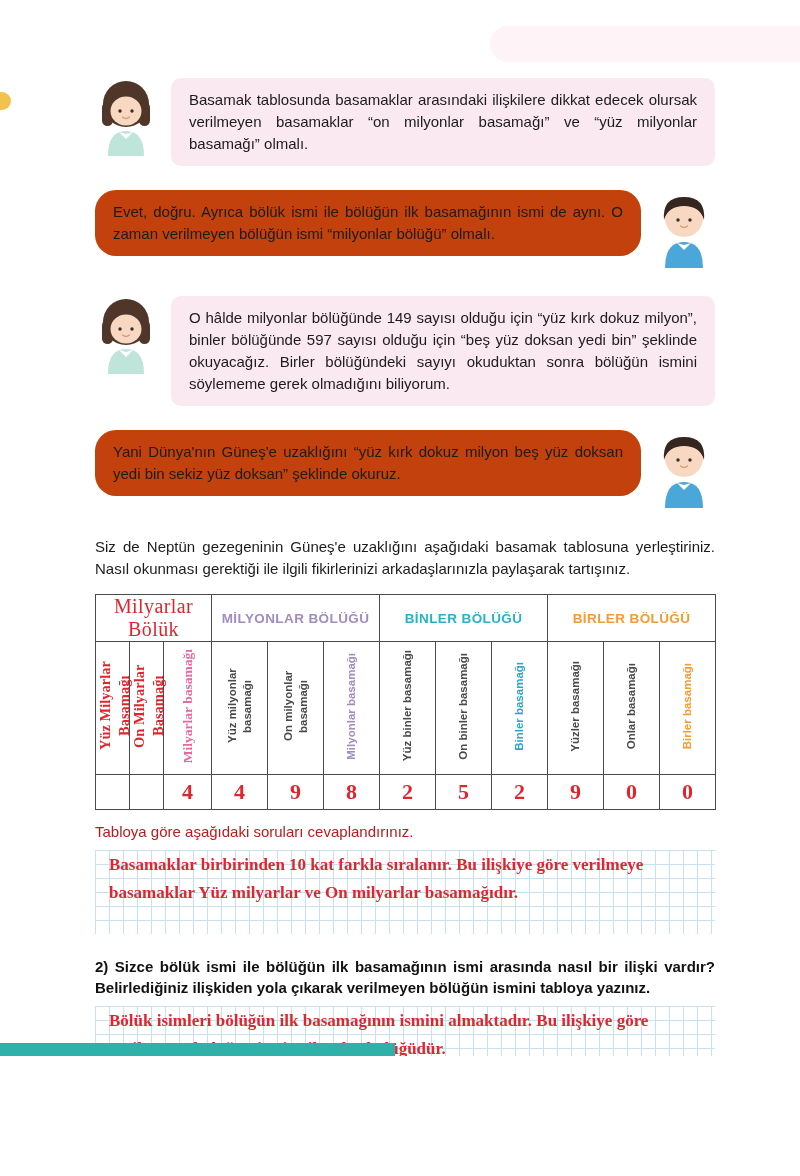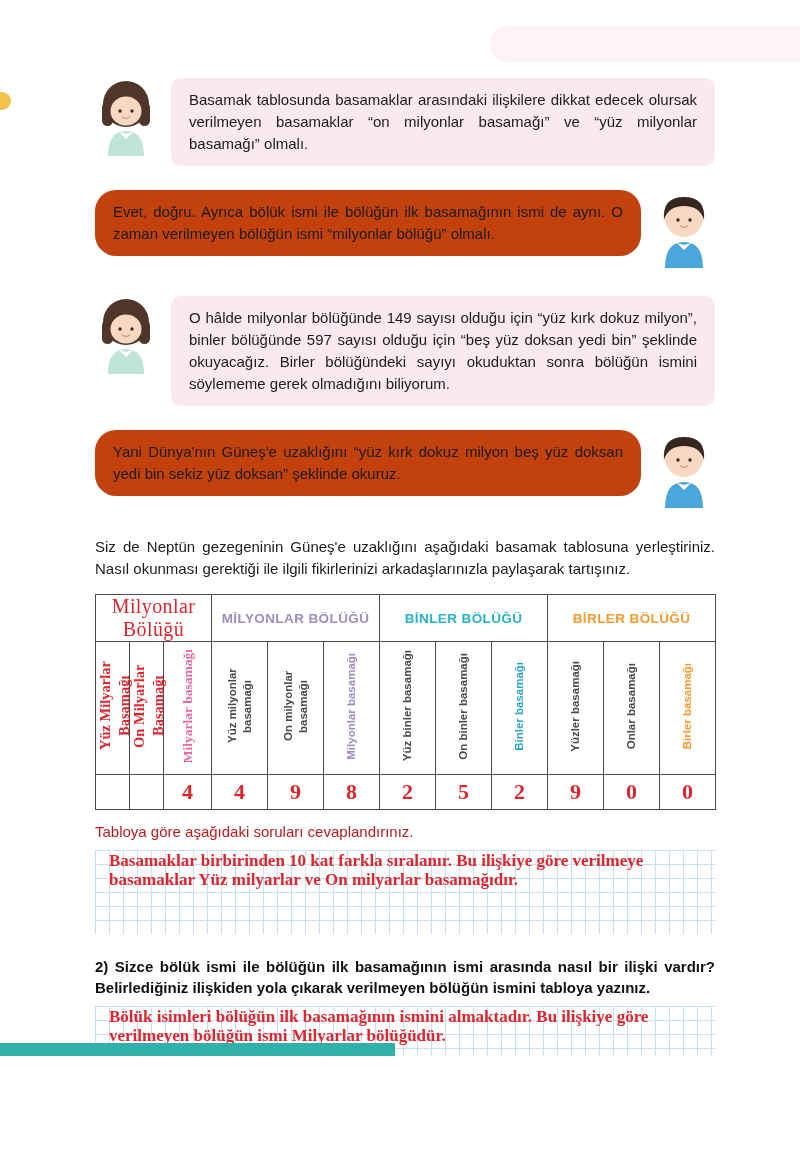--- a/index.html
+++ b/index.html
@@ -79,21 +79,21 @@
     margin-top:8px;
     height:84px;
     background-image:
       linear-gradient(#c9e0f2 1px, transparent 1px),
       linear-gradient(90deg, #c9e0f2 1px, transparent 1px);
     background-size:14px 14px;
     background-position:0 0;
   }
   .answer-text{
     padding:1px 6px 0 14px;
-    font-size:17px;line-height:19px;
+    font-size:17px;line-height:28px;
     font-weight:bold;
     color:#e0262d;
     font-family:"Liberation Serif", serif;
   }
   .q2{margin-top:22px;}
 </style>
 </head>
 <body>
 
 <div class="page">
@@ -185,21 +185,21 @@
           <col class="c-std">
         <col class="c-std">
           <col class="c-std">
           <col class="c-std">
         <col class="c-std">
           <col class="c-std">
           <col class="c-std">
       </colgroup>
       <tbody>
           <tr>
-        <th colspan="3" class="gh gh-red">Milyonlar Bölüğü</th>
+        <th colspan="3" class="gh gh-red">Milyarlar Bölük</th>
         <th colspan="3" class="gh gh-purple">MİLYONLAR BÖLÜĞÜ</th>
         <th colspan="3" class="gh gh-teal">BİNLER BÖLÜĞÜ</th>
         <th colspan="3" class="gh gh-orange">BİRLER BÖLÜĞÜ</th>
       </tr>
       <tr>
         <th class="vcell"><span class="vlabel hw-red">Yüz Milyarlar Basamağı</span></th>
         <th class="vcell"><span class="vlabel hw-red">On Milyarlar Basamağı</span></th>
         <th class="vcell"><span class="vlabel hw-pink">Milyarlar basamağı</span></th>
         <th class="vcell"><span class="vlabel">Yüz milyonlar basamağı</span></th>
         <th class="vcell"><span class="vlabel">On milyonlar basamağı</span></th>

